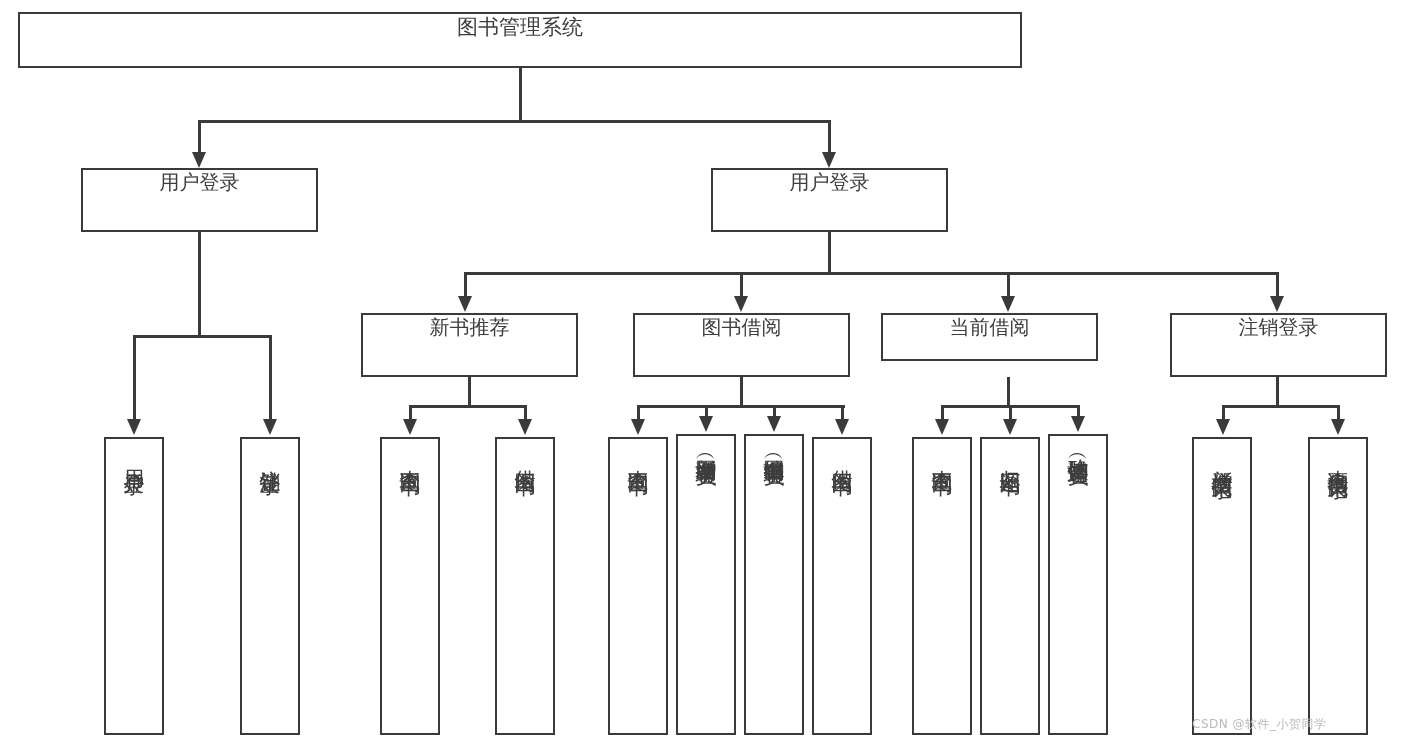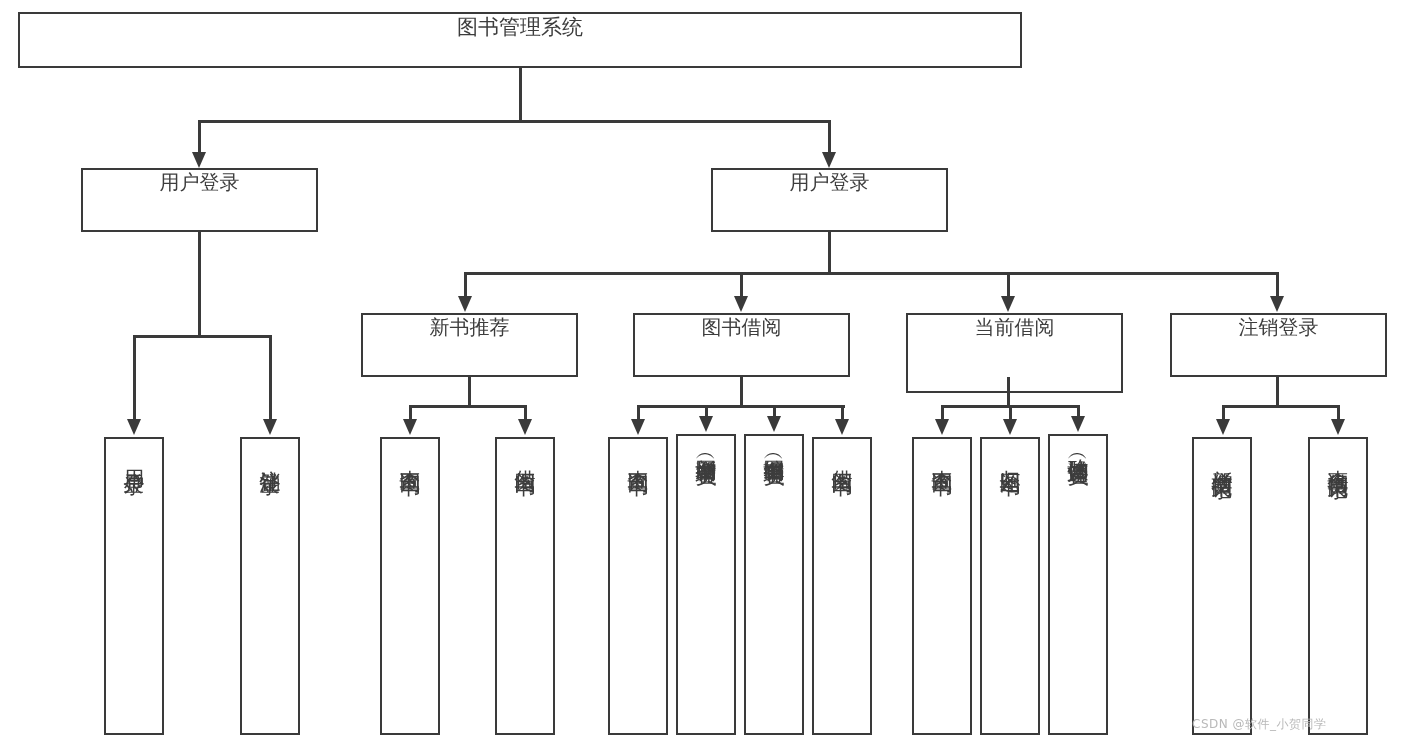--- a/index.html
+++ b/index.html
@@ -118,21 +118,21 @@
   <div class="arrow" style="left:1001px;top:296px;"></div>
   <div class="vline" style="left:1276px;top:272px;height:27px;"></div>
   <div class="arrow" style="left:1270px;top:296px;"></div>
 
   <div class="node l2" style="left:361px;top:313px;width:217px;height:64px;">
     <span class="lbl">新书推荐</span>
   </div>
   <div class="node l2" style="left:633px;top:313px;width:217px;height:64px;">
     <span class="lbl">图书借阅</span>
   </div>
-  <div class="node l2" style="left:906px;top:313px;width:217px;height:80px;">
+  <div class="node l2" style="left:881px;top:313px;width:217px;height:48px;">
     <span class="lbl">当前借阅</span>
   </div>
   <div class="node l2" style="left:1170px;top:313px;width:217px;height:64px;">
     <span class="lbl">注销登录</span>
   </div>
 
   <div class="vline" style="left:468px;top:377px;height:30px;"></div>
   <div class="hline" style="left:409px;top:405px;width:118px;"></div>
   <div class="vline" style="left:409px;top:405px;height:16px;"></div>
   <div class="arrow" style="left:403px;top:419px;"></div>

